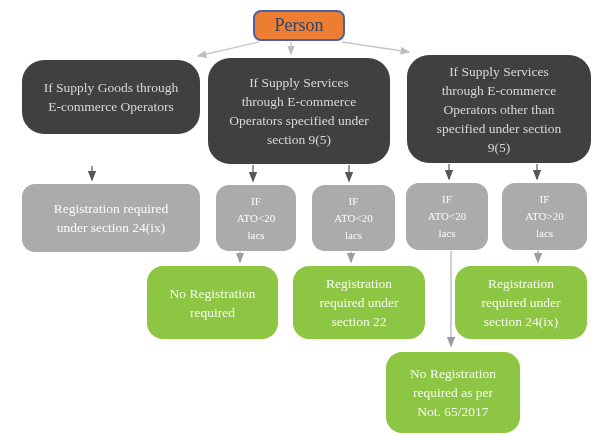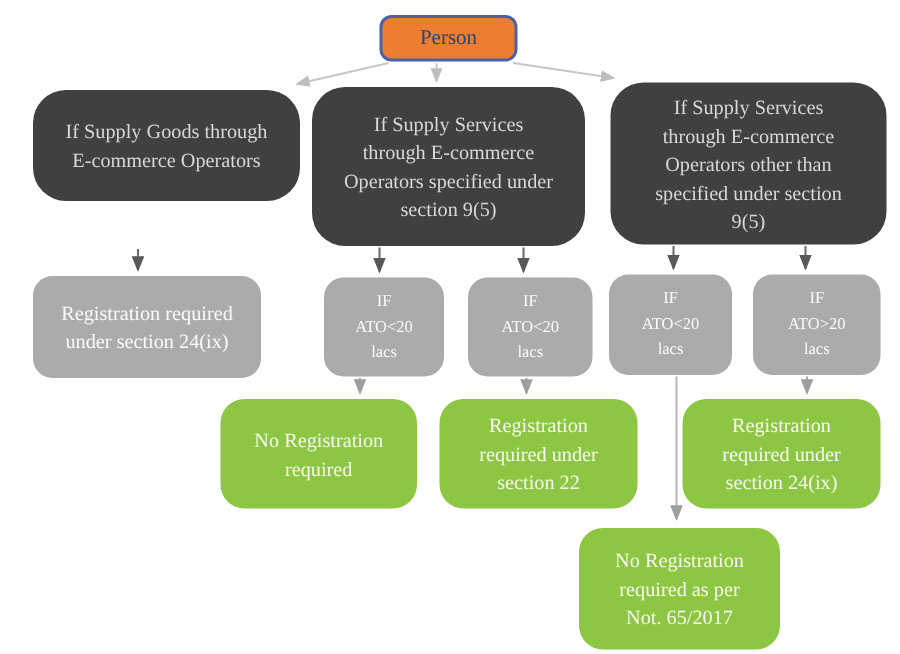--- a/index.html
+++ b/index.html
@@ -13,21 +13,21 @@
     width:600px;height:436px;position:relative;background:#ffffff;
     font-family:"Liberation Serif","DejaVu Serif",serif;
     overflow:hidden;
   }
   .node{
     position:absolute;display:flex;align-items:center;justify-content:center;
     text-align:center;box-sizing:border-box;
   }
   .root-node{
     background:var(--root-fill);border:2px solid var(--root-border);
-    border-radius:8px;color:var(--root-text);font-size:14px;
+    border-radius:8px;color:var(--root-text);font-size:18px;
   }
   .branch-node{
     background:var(--branch-fill);color:var(--branch-text);
     border-radius:22px;font-size:13.5px;line-height:19px;padding:6px 10px;
   }
   .cond-node{
     background:var(--cond-fill);color:var(--cond-text);
     border-radius:13px;font-size:11px;line-height:17px;padding:4px 4px;
   }
   .outcome-node{
@@ -77,21 +77,21 @@
 </div>
 
 <div class="node branch-node" style="left:208px;top:58px;width:182px;height:106px;">
   <span>If Supply Services<br>through E-commerce<br>Operators specified under<br>section 9(5)</span>
 </div>
 
 <div class="node branch-node" style="left:407px;top:55px;width:184px;height:108px;">
   <span>If Supply Services<br>through E-commerce<br>Operators other than<br>specified under section<br>9(5)</span>
 </div>
 
-<div class="node cond-node" style="left:22px;top:184px;width:152px;height:68px;font-size:13.5px;line-height:19px;">
+<div class="node cond-node" style="left:22px;top:184px;width:178px;height:68px;font-size:13.5px;line-height:19px;">
   <span>Registration required<br>under section 24(ix)</span>
 </div>
 
 <div class="node cond-node" style="left:216px;top:185px;width:80px;height:66px;">
   <span>IF<br>ATO&lt;20<br>lacs</span>
 </div>
 
 <div class="node cond-node" style="left:312px;top:185px;width:83px;height:66px;">
   <span>IF<br>ATO&lt;20<br>lacs</span>
 </div>

